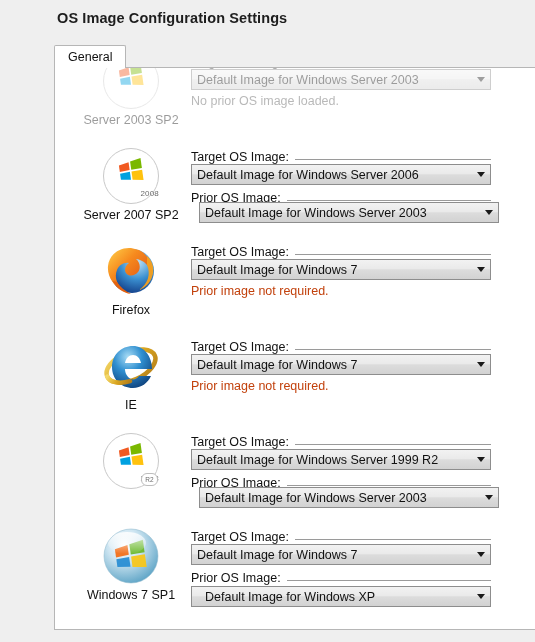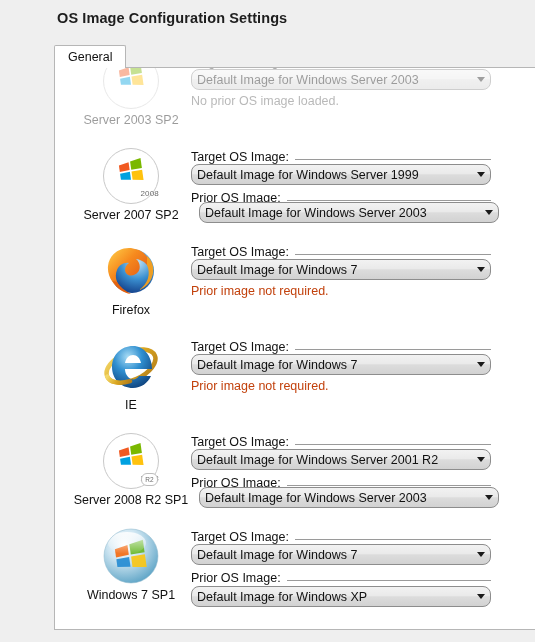--- a/index.html
+++ b/index.html
@@ -144,21 +144,21 @@
 
   
   .combo {
     position: absolute;
     height: 21px;
     box-sizing: border-box;
     border: 1px solid #8d8d8d;
     background: linear-gradient(to bottom, #f2f2f2 0%, #eaeaea 45%, #dcdcdc 52%, #d2d2d2 100%);
     display: flex;
     align-items: center;
-    border-radius: 8px;
+    border-radius: 0;
   }
   .combo-text {
     flex: 1;
     padding-left: 5px;
     font-size: 12.5px;
     color: #111;
     white-space: nowrap;
     overflow: hidden;
   }
   .combo-arrow {
@@ -277,21 +277,21 @@
       <div class="badge-year">2008</div>
       </div>
      <div class="icon-caption">Server 2007 SP2</div>
           </div>
           <div class="fields">
     <div class="label-line" style="left:0;top:6px;">
       <span class="field-label">Target OS Image:</span>
       <span class="rule"></span>
     </div>
     <div class="combo" style="left:0;top:24px;width:300px;">
-      <span class="combo-text">Default Image for Windows Server 1999</span>
+      <span class="combo-text">Default Image for Windows Server 2006</span>
       <span class="combo-arrow">
                 <i></i>
               </span>
     </div>
 
       <div class="label-line" style="left:0;top:47px;">
         <span class="field-label">Prior OS Image:</span>
         <span class="rule"></span>
       </div>
       <div class="combo" style="left:8px;top:62px;width:300px;">
@@ -399,29 +399,28 @@
     <g transform="rotate(-8 20 20)">
       <path d="M6 11 L18.5 8.6 L18.5 18.6 L6 19.4 Z" fill="#f15a22"></path>
       <path d="M20.5 8.2 L34 5.6 L34 18.2 L20.5 18.6 Z" fill="#7ab800"></path>
       <path d="M6 21.4 L18.5 20.8 L18.5 30.8 L6 29.2 Z" fill="#00a1e0"></path>
       <path d="M20.5 20.7 L34 20.3 L34 33.2 L20.5 31.2 Z" fill="#ffc20e"></path>
     </g>
   </svg></div>
       <div class="badge-year">2008</div>
       <div class="r2-chip">R2</div>
             </div>
-     <div class="icon-caption">Server 2008 R2 SP1</div>
           </div>
           <div class="fields">
     <div class="label-line" style="left:0;top:6px;">
       <span class="field-label">Target OS Image:</span>
       <span class="rule"></span>
     </div>
     <div class="combo" style="left:0;top:24px;width:300px;">
-      <span class="combo-text">Default Image for Windows Server 2001 R2</span>
+      <span class="combo-text">Default Image for Windows Server 1999 R2</span>
       <span class="combo-arrow">
                 <i></i>
               </span>
     </div>
 
       <div class="label-line" style="left:0;top:47px;">
         <span class="field-label">Prior OS Image:</span>
         <span class="rule"></span>
       </div>
       <div class="combo" style="left:8px;top:62px;width:300px;">
@@ -468,21 +467,21 @@
       <span class="combo-text">Default Image for Windows 7</span>
       <span class="combo-arrow">
                 <i></i>
               </span>
     </div>
 
       <div class="label-line" style="left:0;top:47px;">
         <span class="field-label">Prior OS Image:</span>
         <span class="rule"></span>
       </div>
-      <div class="combo" style="left:0px;top:66px;width:300px;">
+      <div class="combo" style="left:0px;top:66px;width:300px;padding-left:8px;">
         <span class="combo-text">Default Image for Windows XP</span>
         <span class="combo-arrow">
                 <i></i>
               </span>
       </div>
   </div>
           <div class="row-sep"></div>
         </div>
       </div>
   </div>

